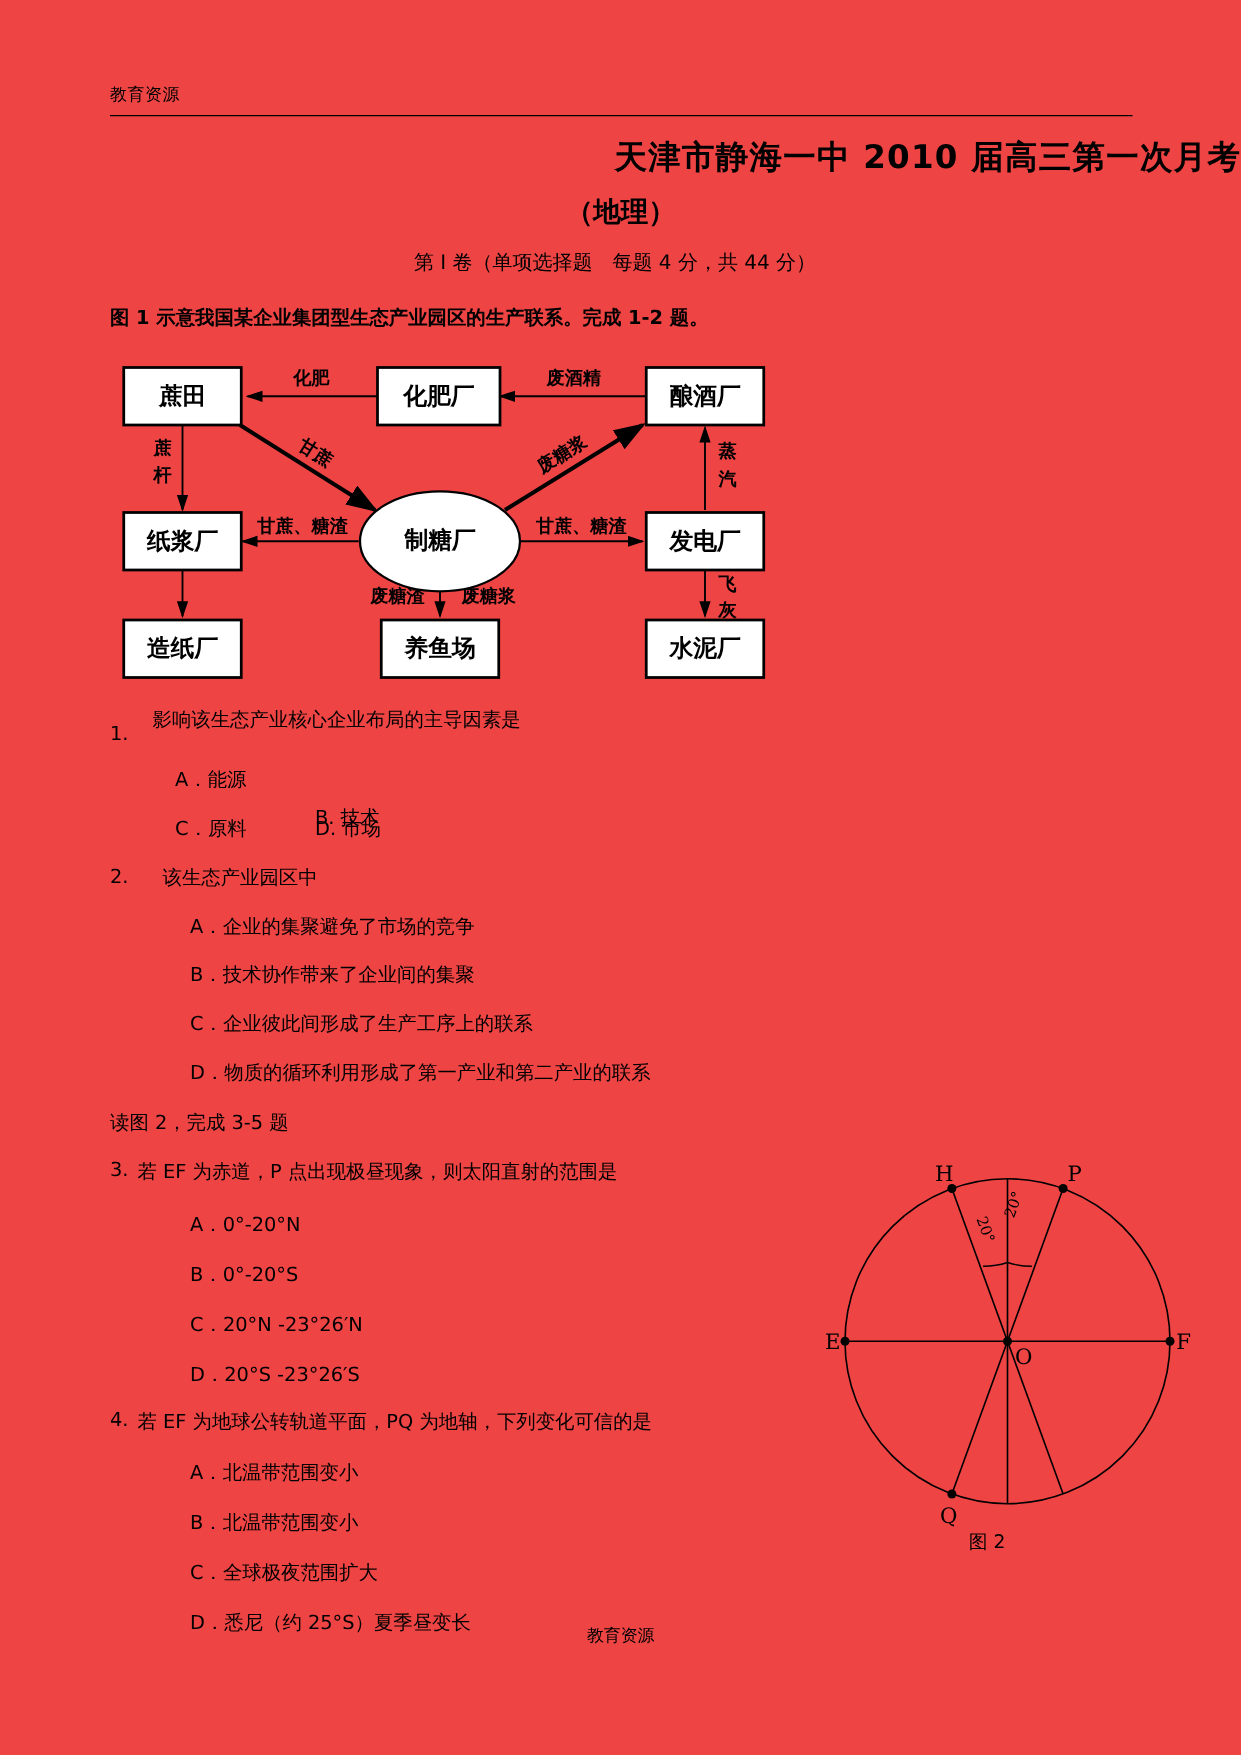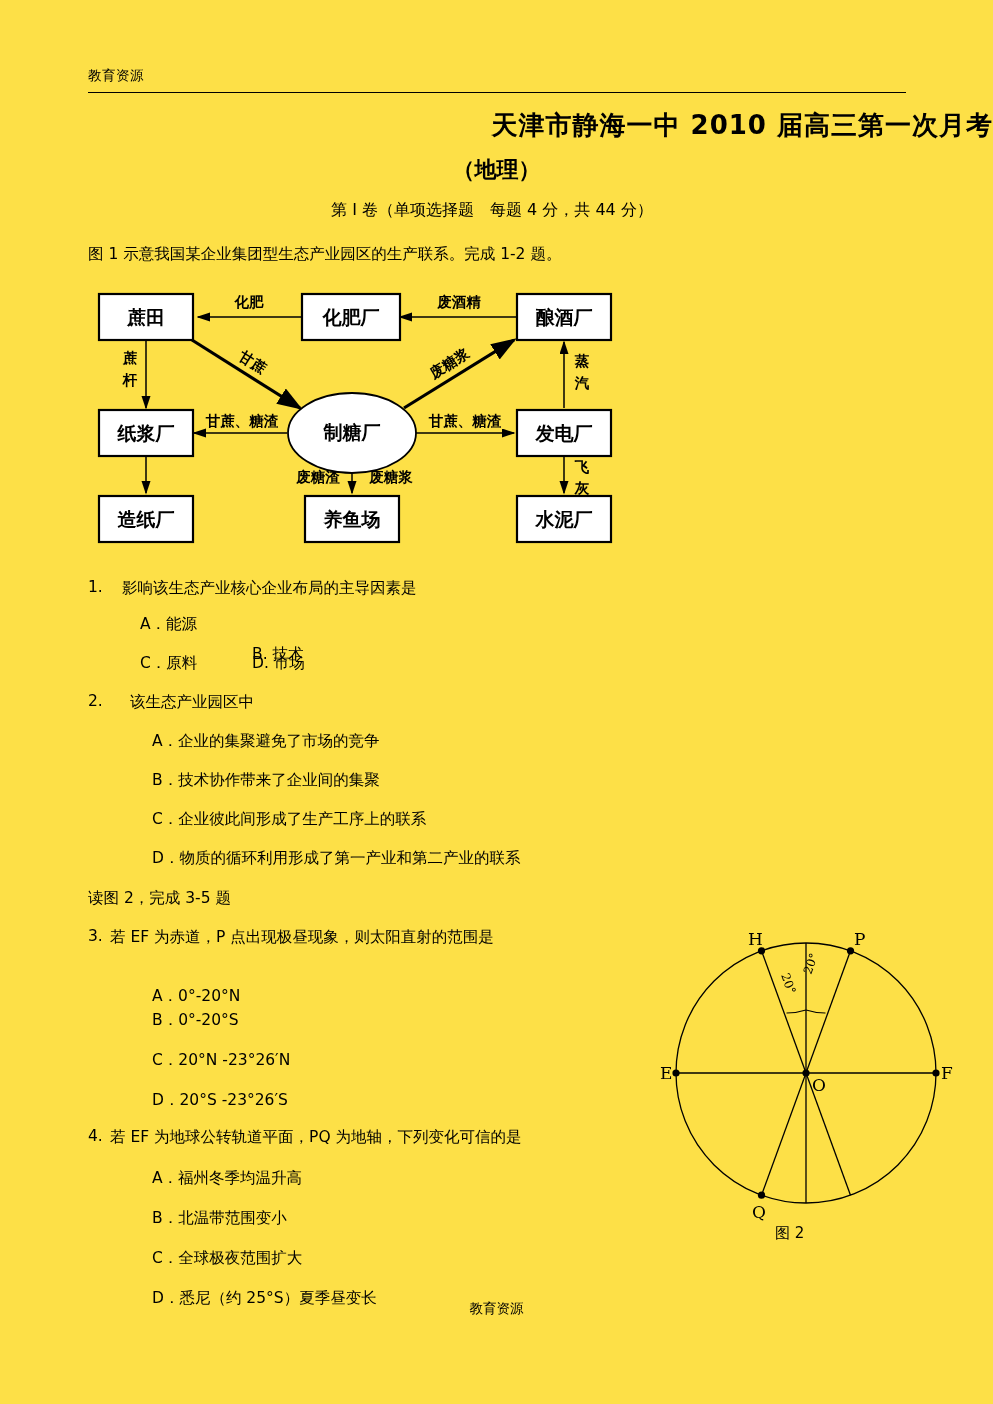--- a/index.html
+++ b/index.html
@@ -8,21 +8,21 @@
     background: #ffffff;
   }
   body {
     font-family: "DejaVu Sans", "Liberation Sans", sans-serif;
     color: #000000;
   }
   #page {
     position: relative;
     width: 993px;
     height: 1404px;
-    background: #fde047;
+    background: #ef4444;
     overflow: hidden;
   }
 
   
   .hdr-text {
     position: absolute;
     left: 88px;
     top: 67px;
     font-size: 13.5px;
     letter-spacing: 0.5px;
@@ -142,21 +142,21 @@
 
 <div id="page">
 
   <div class="hdr-text">教育资源</div>
   <div class="hdr-rule"></div>
 
   <div class="title-main">天津市静海一中 2010 届高三第一次月考</div>
   <div class="title-sub">（地理）</div>
   <div class="section-line">第 I 卷（单项选择题　每题 4 分，共 44 分）</div>
 
-  <div class="ptext" style="left:88px; top:244px;">图 1 示意我国某企业集团型生态产业园区的生产联系。完成 1-2 题。</div>
+  <div class="ptext" style="left:88px; top:244px;font-weight:bold;">图 1 示意我国某企业集团型生态产业园区的生产联系。完成 1-2 题。</div>
 
   <div id="flow">
     <svg width="520" height="270" viewBox="0 0 520 270">
       <defs>
         <marker id="ah" markerWidth="9" markerHeight="9" refX="8" refY="3" orient="auto" markerUnits="strokeWidth">
           <path d="M0,0 L9,3 L0,6 z" fill="#000"></path>
         </marker>
         <marker id="ahb" markerWidth="8" markerHeight="8" refX="7" refY="2.8" orient="auto" markerUnits="strokeWidth">
           <path d="M0,0 L8,2.8 L0,5.6 z" fill="#000"></path>
         </marker>
@@ -221,49 +221,49 @@
 
       <rect x="211" y="216" width="94" height="46" fill="#fff" stroke="#000" stroke-width="2.2"></rect>
       <text class="fbox-label" x="258" y="240">养鱼场</text>
 
       <rect x="423" y="216" width="94" height="46" fill="#fff" stroke="#000" stroke-width="2.2"></rect>
       <text class="fbox-label" x="470" y="240">水泥厂</text>
     </svg>
   </div>
 
   <div class="qnum" style="left:88px; top:578px;">1.</div>
-  <div class="qtext" style="left:122px; top:578px;">影响该生态产业核心企业布局的主导因素是</div>
+  <div class="qtext" style="left:122px; top:566px;">影响该生态产业核心企业布局的主导因素是</div>
 
   <div class="opt" style="left:140px; top:614px;">A．能源</div>
   <div class="opt" style="left:252px; top:644px;">B. 技术</div>
   <div class="opt" style="left:140px; top:653px;">C．原料</div>
   <div class="opt" style="left:252px; top:653px;">D. 市场</div>
 
   <div class="qnum" style="left:88px; top:692px;">2.</div>
   <div class="qtext" style="left:130px; top:692px;">该生态产业园区中</div>
 
   <div class="opt" style="left:152px; top:731px;">A．企业的集聚避免了市场的竞争</div>
   <div class="opt" style="left:152px; top:770px;">B．技术协作带来了企业间的集聚</div>
   <div class="opt" style="left:152px; top:848px;">D．物质的循环利用形成了第一产业和第二产业的联系</div>
   <div class="opt" style="left:152px; top:809px;">C．企业彼此间形成了生产工序上的联系</div>
 
   <div class="ptext" style="left:88px; top:888px;">读图 2，完成 3-5 题</div>
 
   <div class="qnum" style="left:88px; top:927px;">3.</div>
   <div class="qtext" style="left:110px; top:927px;">若 EF 为赤道，P 点出现极昼现象，则太阳直射的范围是</div>
 
-  <div class="opt" style="left:152px; top:970px;margin-top:16px;">A．0°-20°N</div>
+  <div class="opt" style="left:152px; top:970px;">A．0°-20°N</div>
   <div class="opt" style="left:152px; top:1010px;">B．0°-20°S</div>
   <div class="opt" style="left:152px; top:1050px;">C．20°N -23°26′N</div>
   <div class="opt" style="left:152px; top:1090px;">D．20°S -23°26′S</div>
 
   <div class="qnum" style="left:88px; top:1127px;">4.</div>
   <div class="qtext" style="left:110px; top:1127px;">若 EF 为地球公转轨道平面，PQ 为地轴，下列变化可信的是</div>
 
-  <div class="opt" style="left:152px; top:1168px;">A．福州冬季均温升高</div>
+  <div class="opt" style="left:152px; top:1168px;">A．北温带范围变小</div>
   <div class="opt" style="left:152px; top:1208px;">B．北温带范围变小</div>
   <div class="opt" style="left:152px; top:1248px;">C．全球极夜范围扩大</div>
   <div class="opt" style="left:152px; top:1288px;">D．悉尼（约 25°S）夏季昼变长</div>
 
   <div id="circlefig">
     <svg width="310" height="345" viewBox="0 0 310 345">
 
       <circle cx="151" cy="158" r="130" fill="none" stroke="#000" stroke-width="1.3"></circle>
 
       <line x1="21" y1="158" x2="281" y2="158" stroke="#000" stroke-width="1.3"></line>

